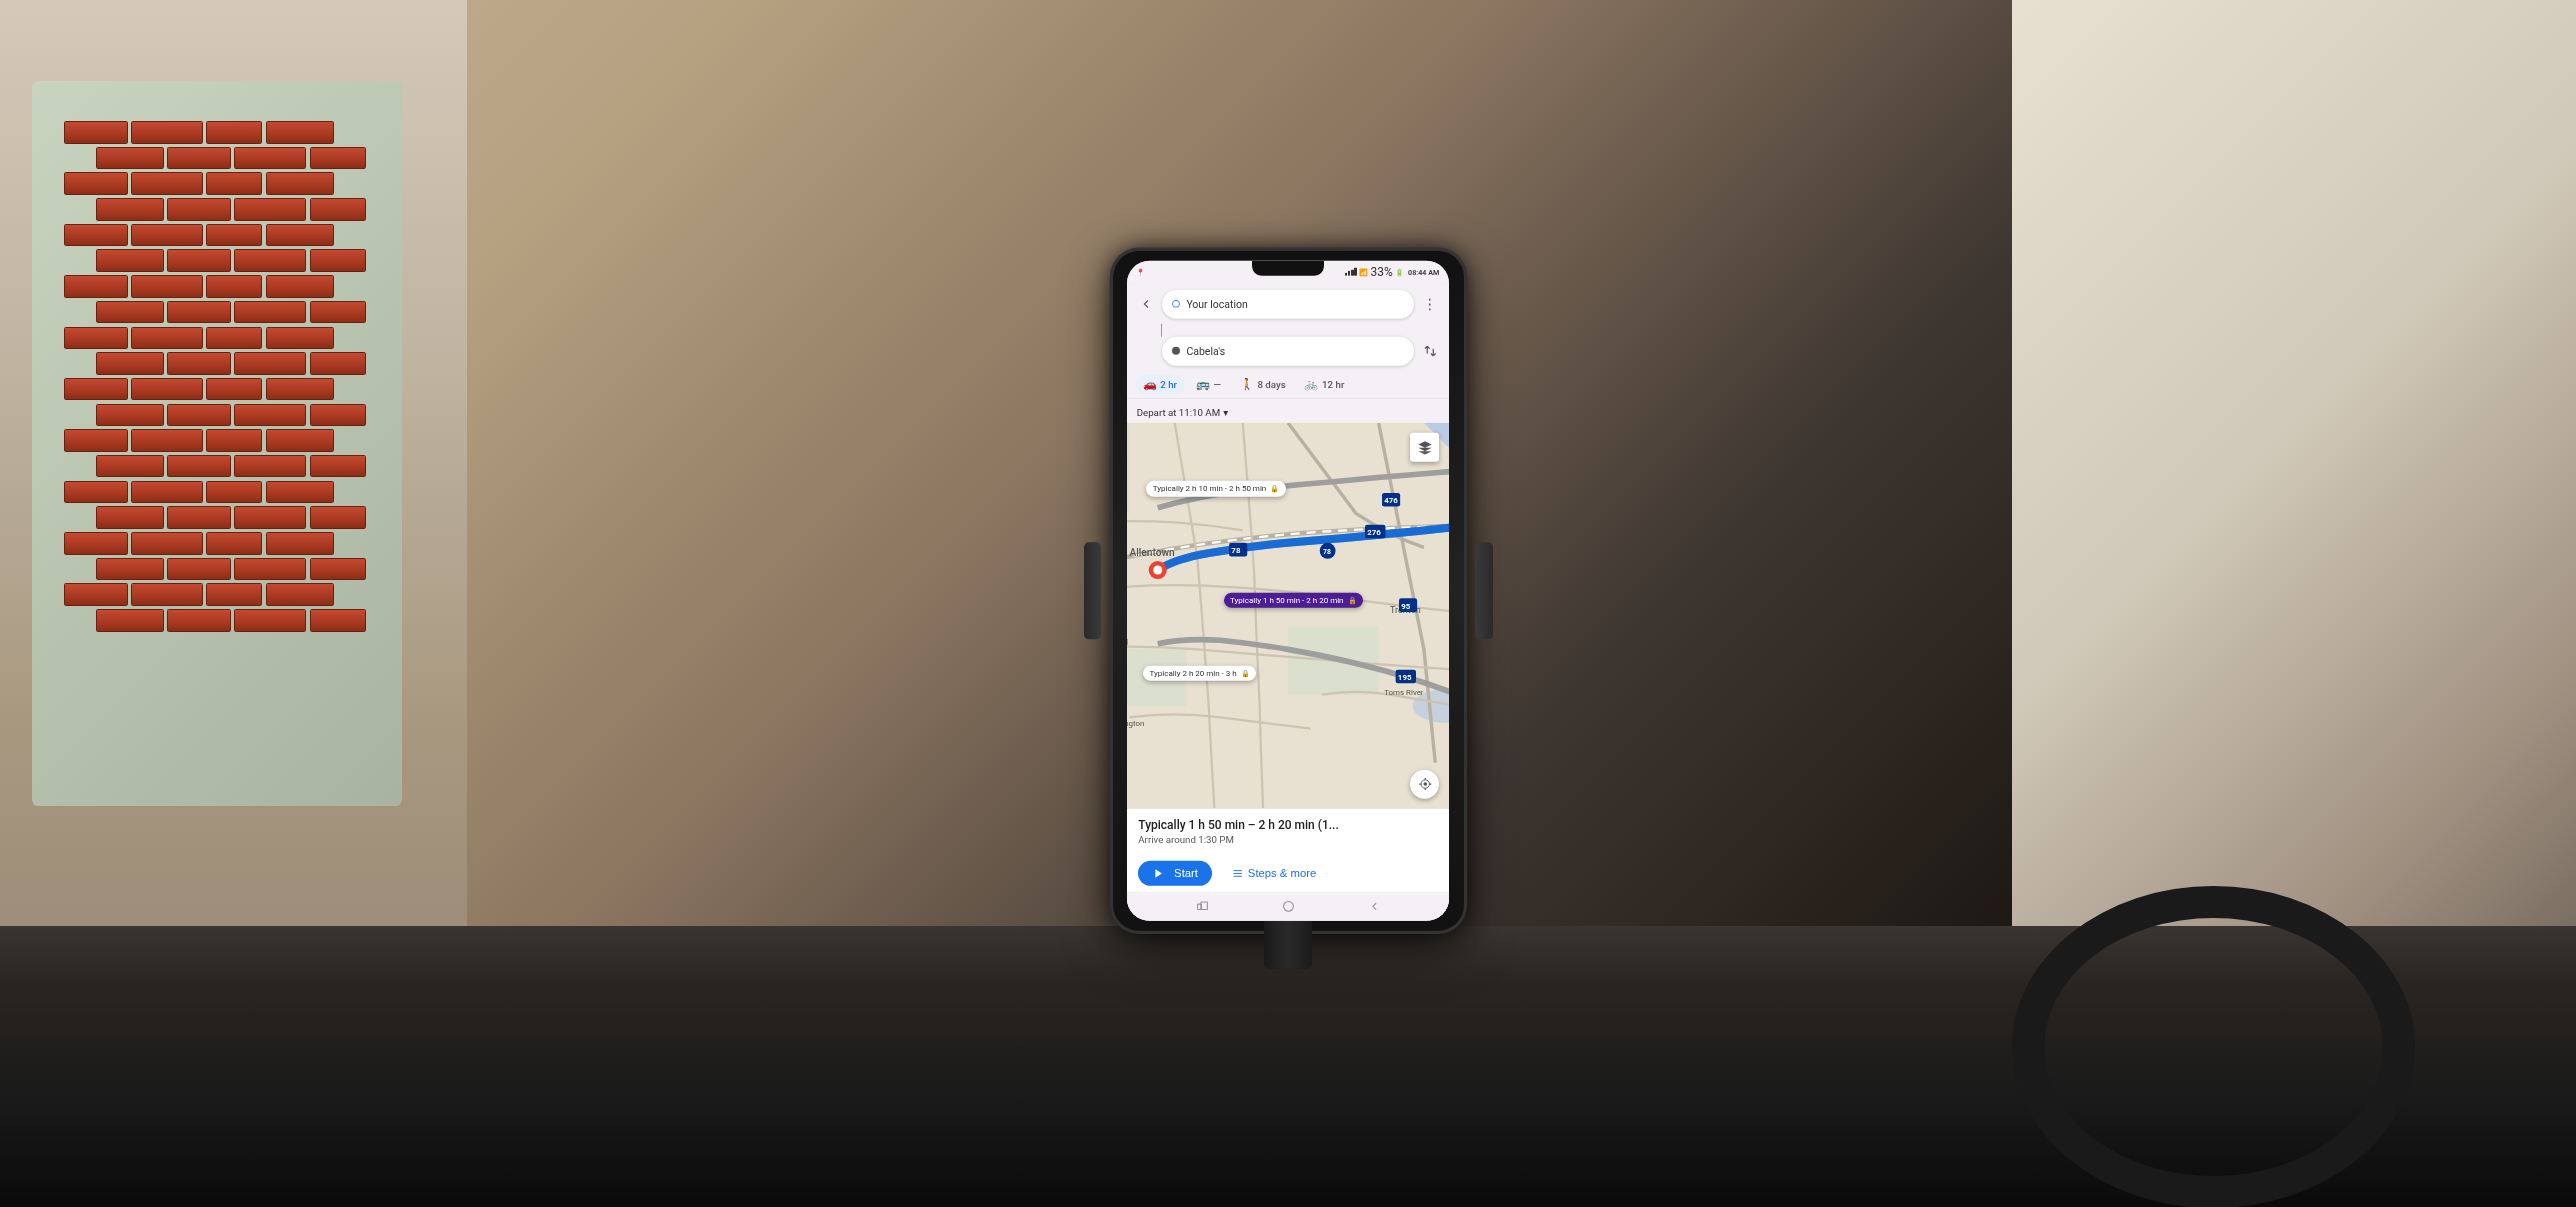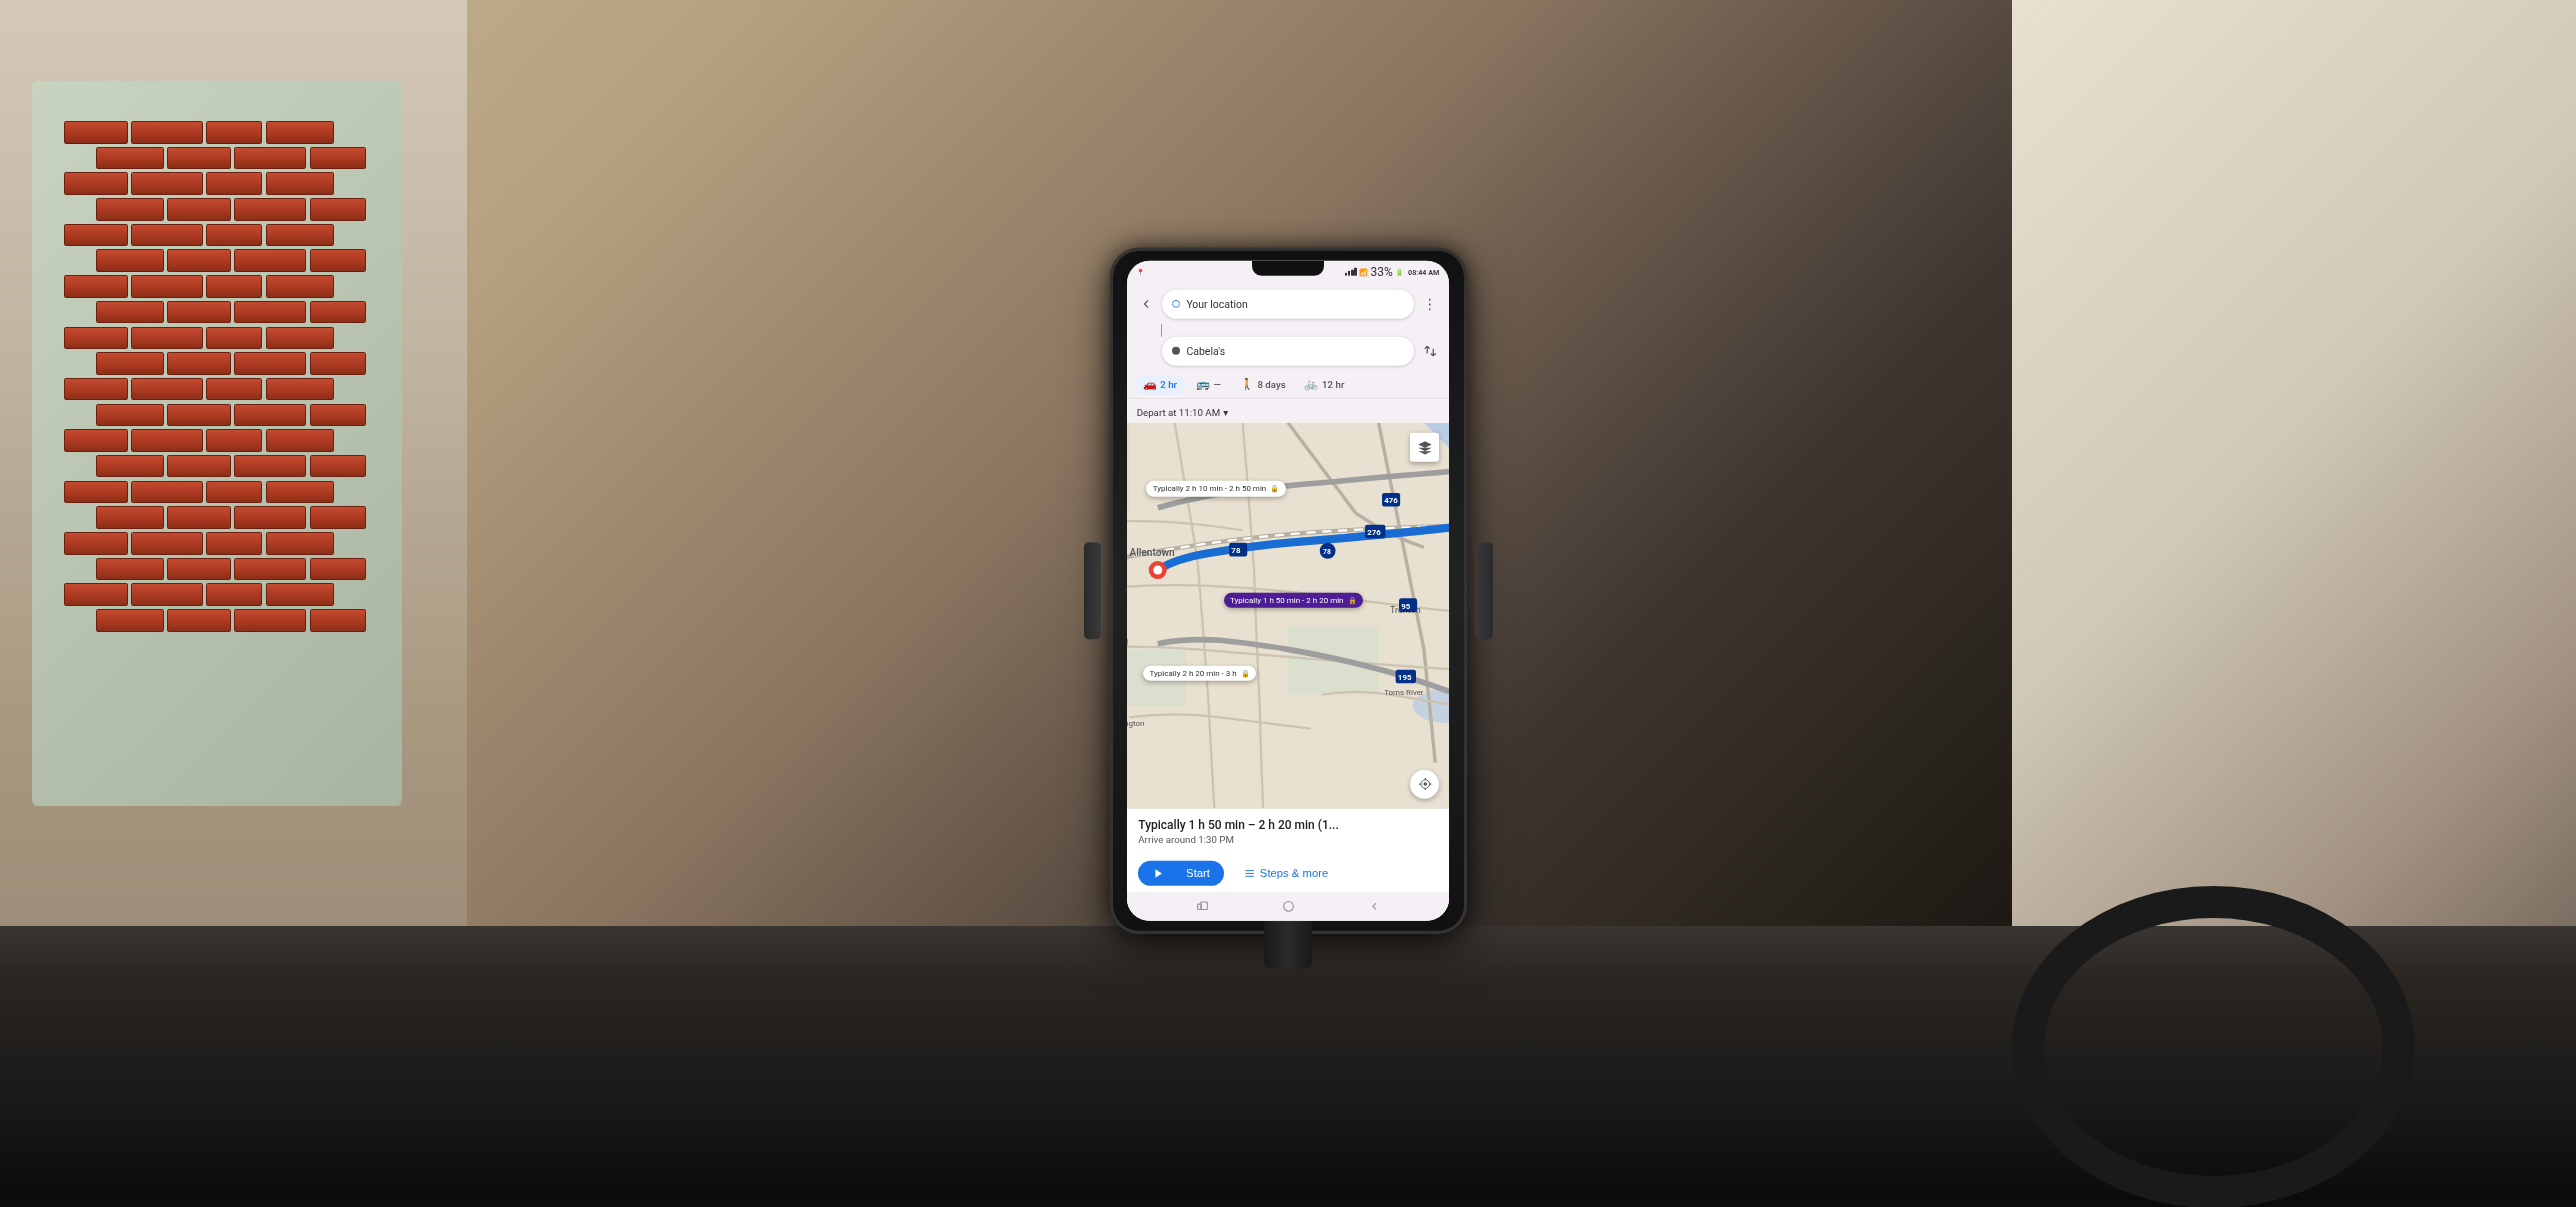--- a/index.html
+++ b/index.html
@@ -430,21 +430,21 @@
       margin-bottom: 16px;
     }
     .action-row {
       display: flex;
       gap: 8px;
       align-items: center;
     }
     .start-btn {
       display: flex;
       align-items: center;
-      gap: 22px;
+      gap: 10px;
       background: #1a73e8;
       color: white;
       border: none;
       border-radius: 16px;
       padding: 6.4px 14.5px;
       font-size: 11.3px;
       font-weight: 500;
       cursor: pointer;
     }
     .steps-btn {

